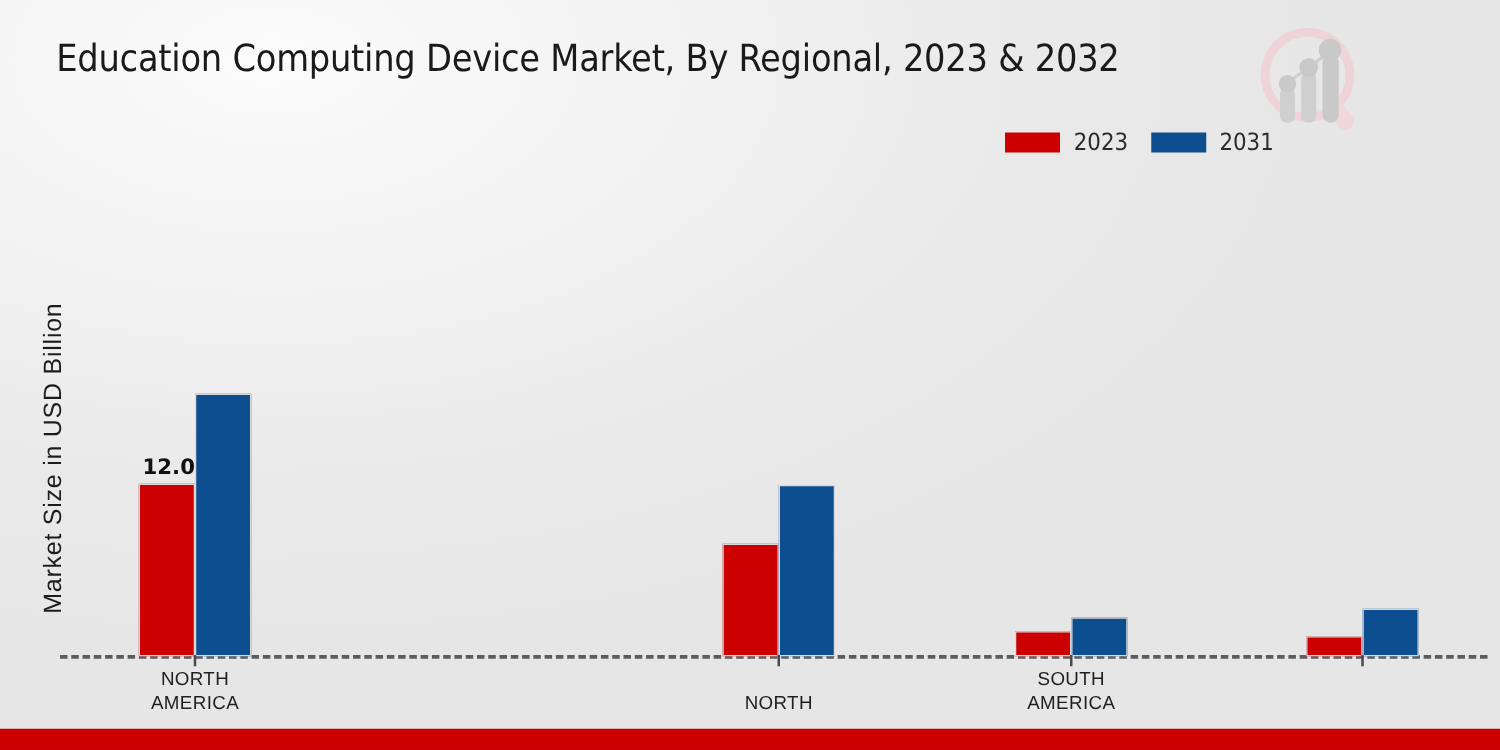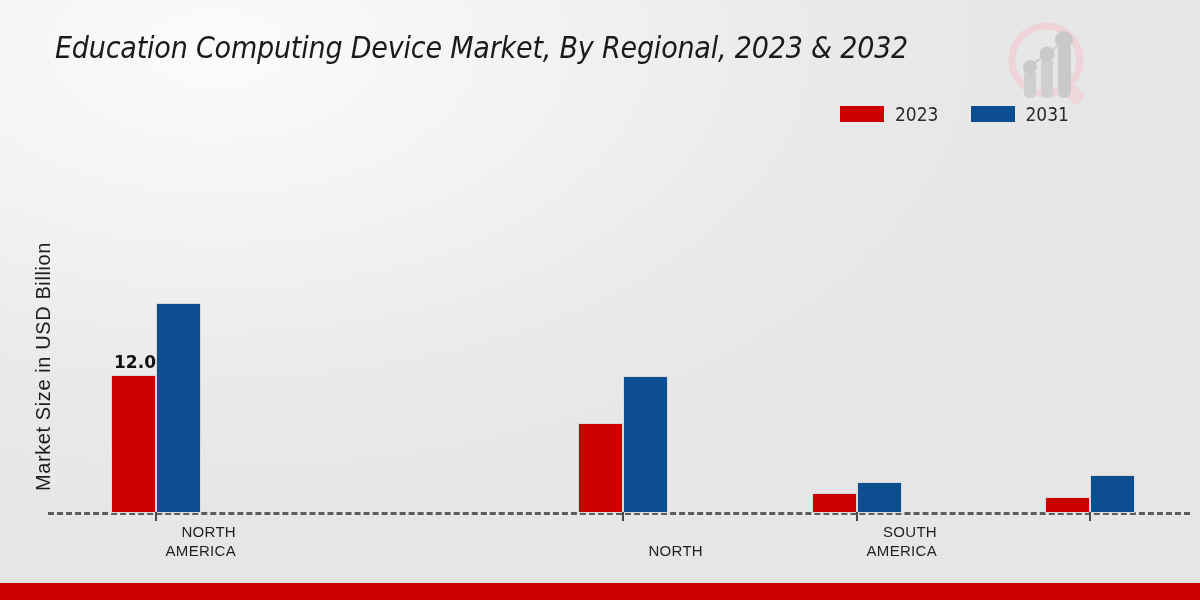--- a/index.html
+++ b/index.html
@@ -29,39 +29,38 @@
     top: 18px;
     width: 100px;
     height: 96px;
     opacity: 1;
     pointer-events: none;
   }
 
   
   #chart-title {
     position: absolute;
-    left: 55px;
+    left: 45px;
     top: 30px;
     font-size: 30px;
     font-weight: 400;
     color: #1a1a1a;
     letter-spacing: -0.2px;
     white-space: nowrap;
     font-family: "DejaVu Sans Condensed", "Liberation Sans", sans-serif;
-    font-style: italic;
   }
 
   
   #legend {
     position: absolute;
-    left: 840px;
+    left: 804px;
     top: 103px;
     display: flex;
     align-items: flex-start;
-    gap: 32px;
+    gap: 18px;
   }
   .legend-item {
     display: flex;
     align-items: center;
     gap: 11px;
   }
   .legend-swatch {
     width: 44px;
     height: 16px;
     display: block;
@@ -84,21 +83,21 @@
     font-size: 20px;
     color: #1c1c1c;
     letter-spacing: 0.6px;
     white-space: nowrap;
   }
 
   
   #plot {
     position: absolute;
     left: 0;
-    top: 0;
+    top: 12px;
     width: 1200px;
     height: 560px;
   }
   #baseline {
     position: absolute;
     left: 48px;
     top: 512px;
     width: 1142px;
     height: 0;
     border-top: 3px dashed #5c5c5c;
@@ -126,21 +125,21 @@
     width: 2px;
     height: 9px;
     background: #4a4a4a;
   }
 
   .cat-label {
     position: absolute;
     bottom: 0px;
     left: -35px;
     width: 160px;
-    text-align: right;
+    text-align: center;
     font-size: 15px;
     color: #1f1f1f;
     line-height: 19px;
     letter-spacing: 0.3px;
   }
   .cat-label span { display: block; }
 
   .bar-value {
     position: absolute;
     left: -23px;

